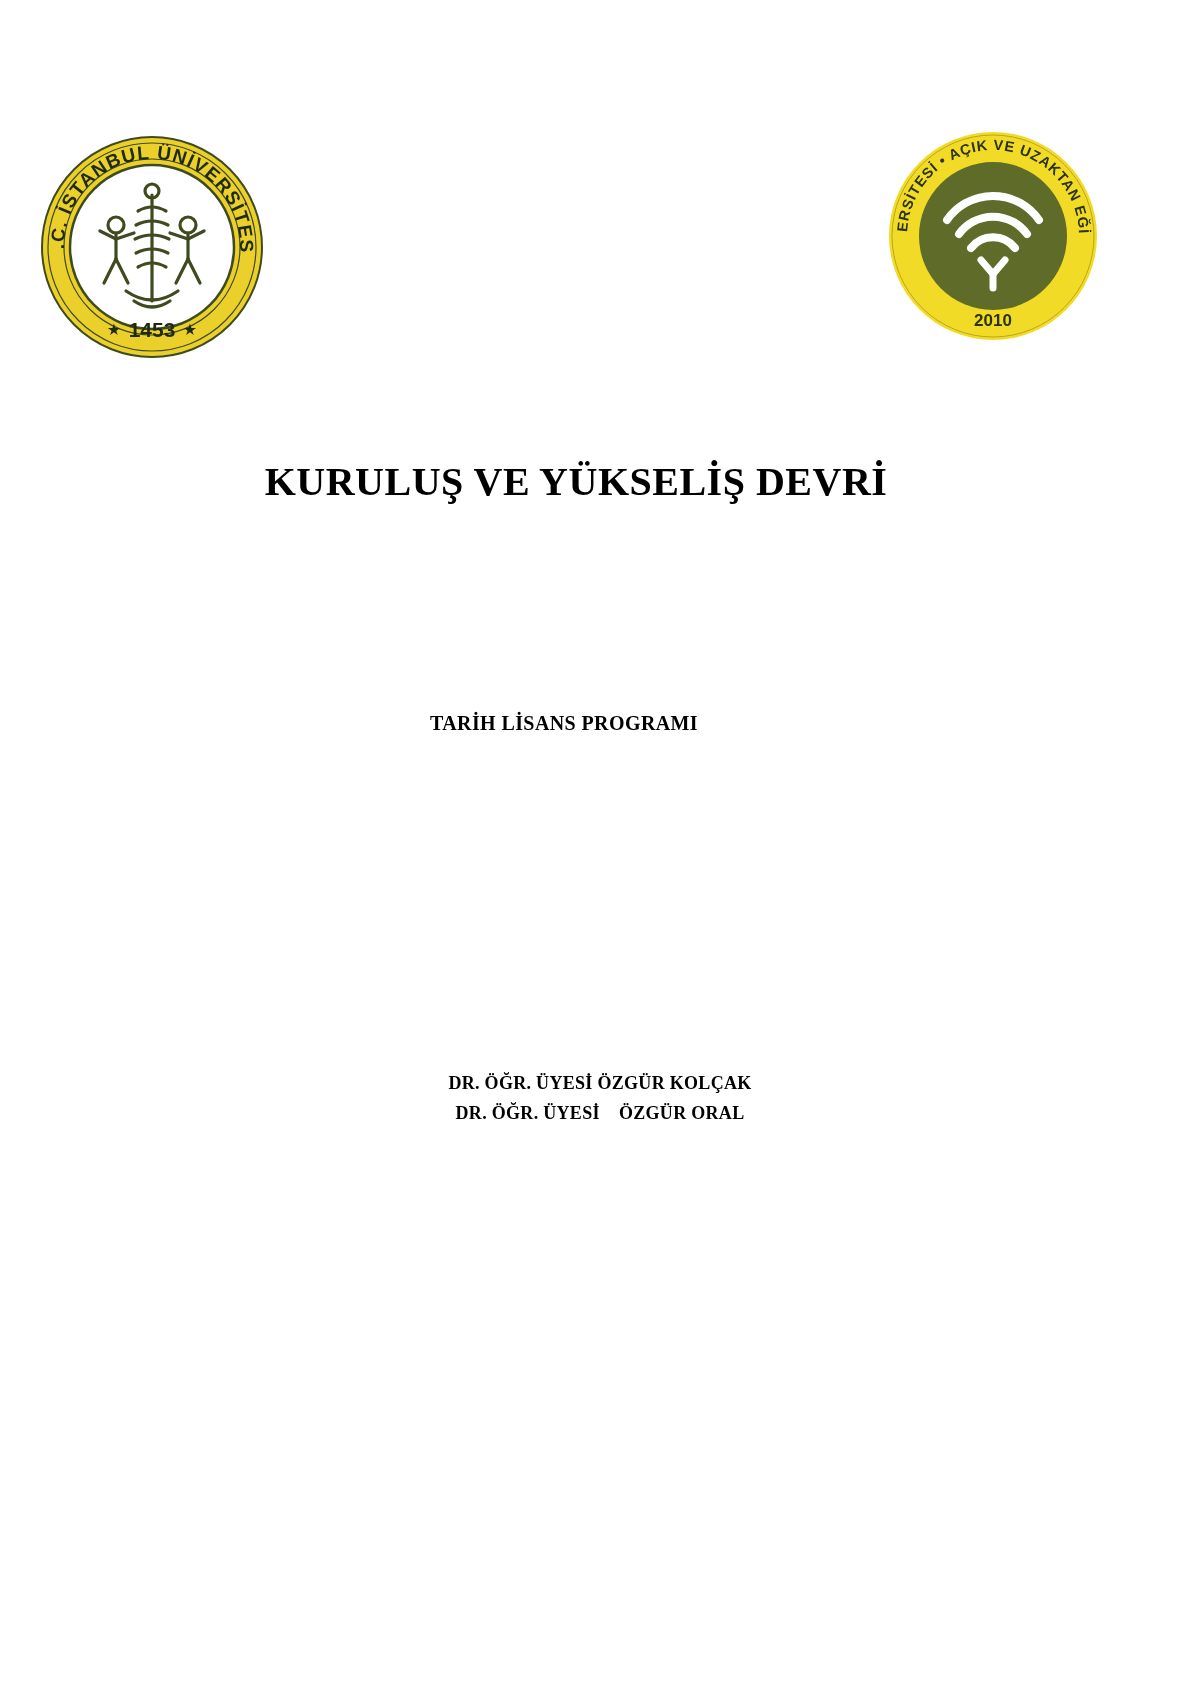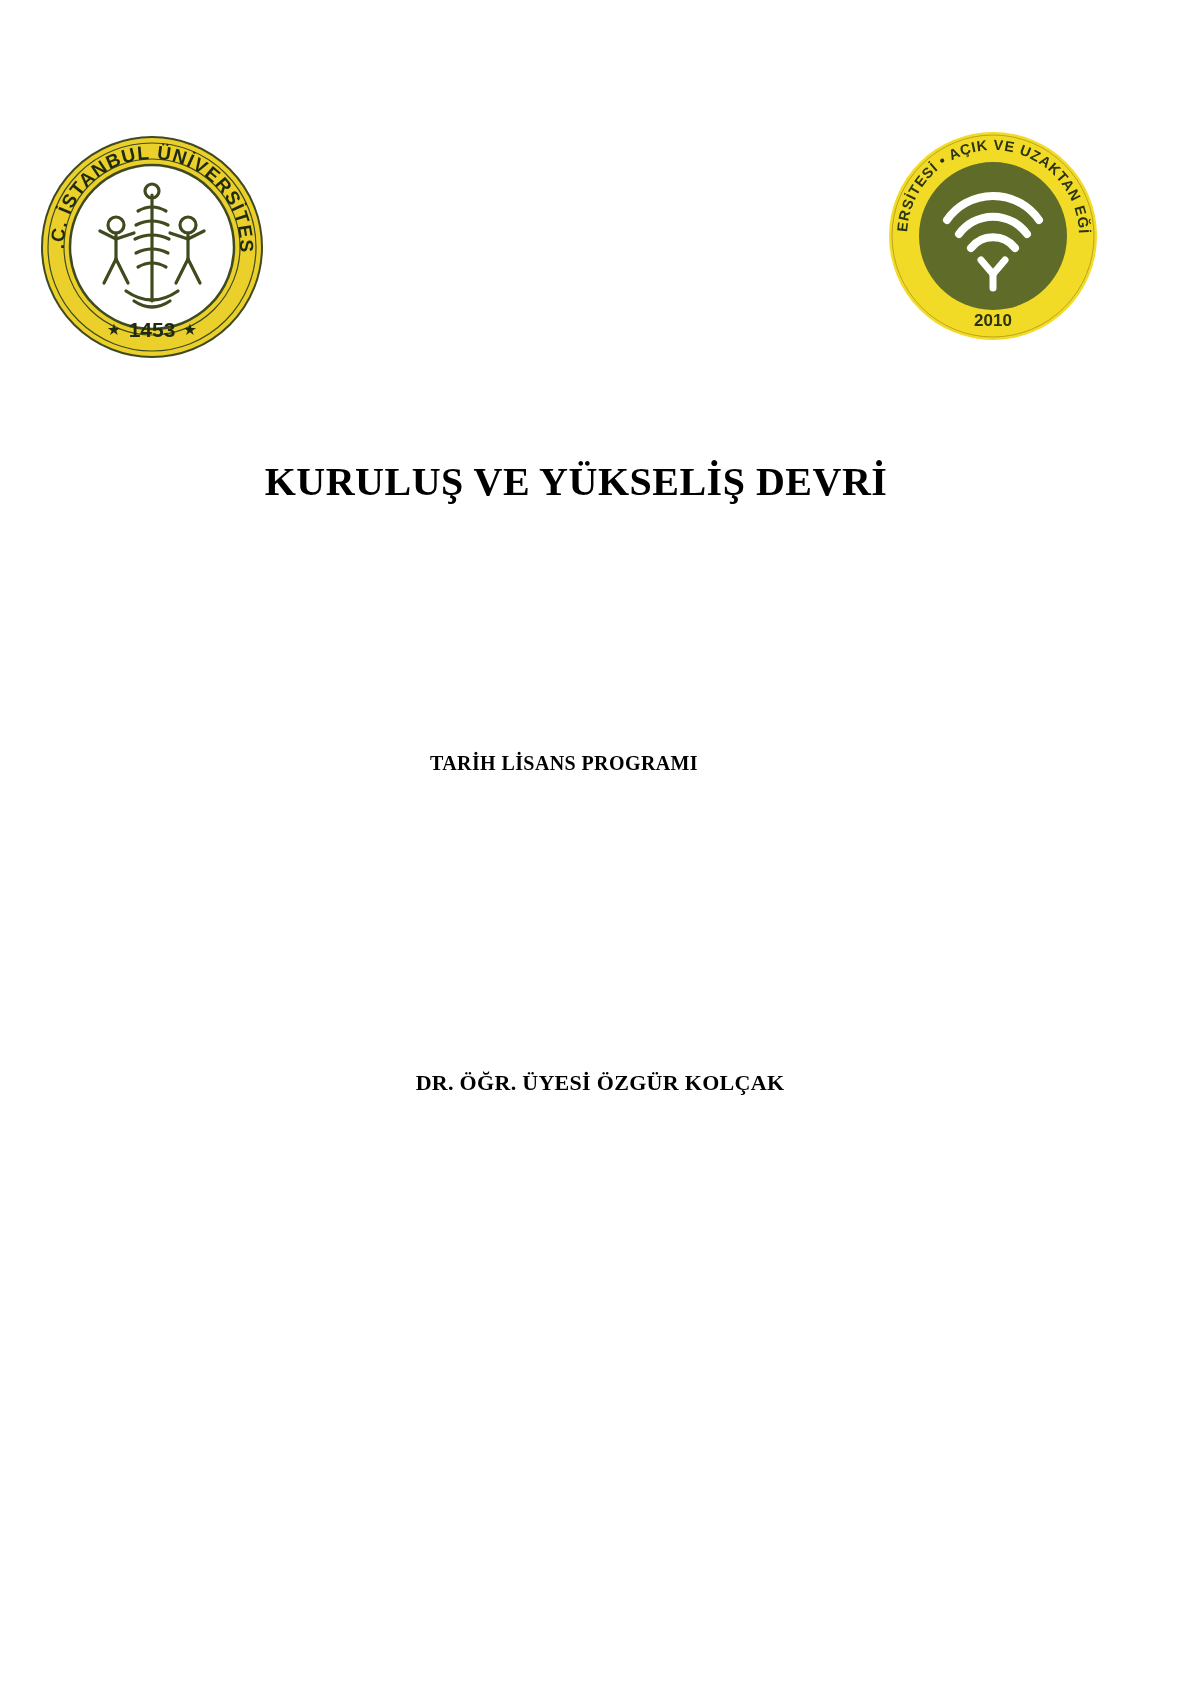--- a/index.html
+++ b/index.html
@@ -49,41 +49,40 @@
     line-height: 60px;
     color: #000;
   }
 
   .program-block {
     position: absolute;
     left: 0;
     top: 712px;
     width: 1128px;
     text-align: center;
-    margin-top: 40px;
   }
   .program-line {
     font-family: "Liberation Serif", serif;
     font-weight: bold;
     font-size: 20px;
     letter-spacing: 0.4px;
     color: #000;
   }
 
   .authors-block {
     position: absolute;
     left: 0;
     top: 1068px;
     width: 1200px;
     text-align: center;
   }
   .author-line {
     font-family: "Liberation Serif", serif;
     font-weight: bold;
-    font-size: 22px;
+    font-size: 18px;
     line-height: 30px;
     letter-spacing: 0.3px;
     color: #000;
     white-space: pre;
   }
 </style>
 </head>
 <body>
 
 <div class="logo-left">
@@ -172,13 +171,14 @@
 <div class="title-block">
   <div class="title-line">KURULUŞ VE YÜKSELİŞ DEVRİ</div>
 </div>
 
 <div class="program-block">
   <div class="program-line">TARİH LİSANS PROGRAMI</div>
 </div>
 
 <div class="authors-block">
   <div class="author-line">DR. ÖĞR. ÜYESİ ÖZGÜR KOLÇAK</div>
+  <div class="author-line">DR. ÖĞR. ÜYESİ    ÖZGÜR ORAL</div>
 </div>
 
 </body></html>

